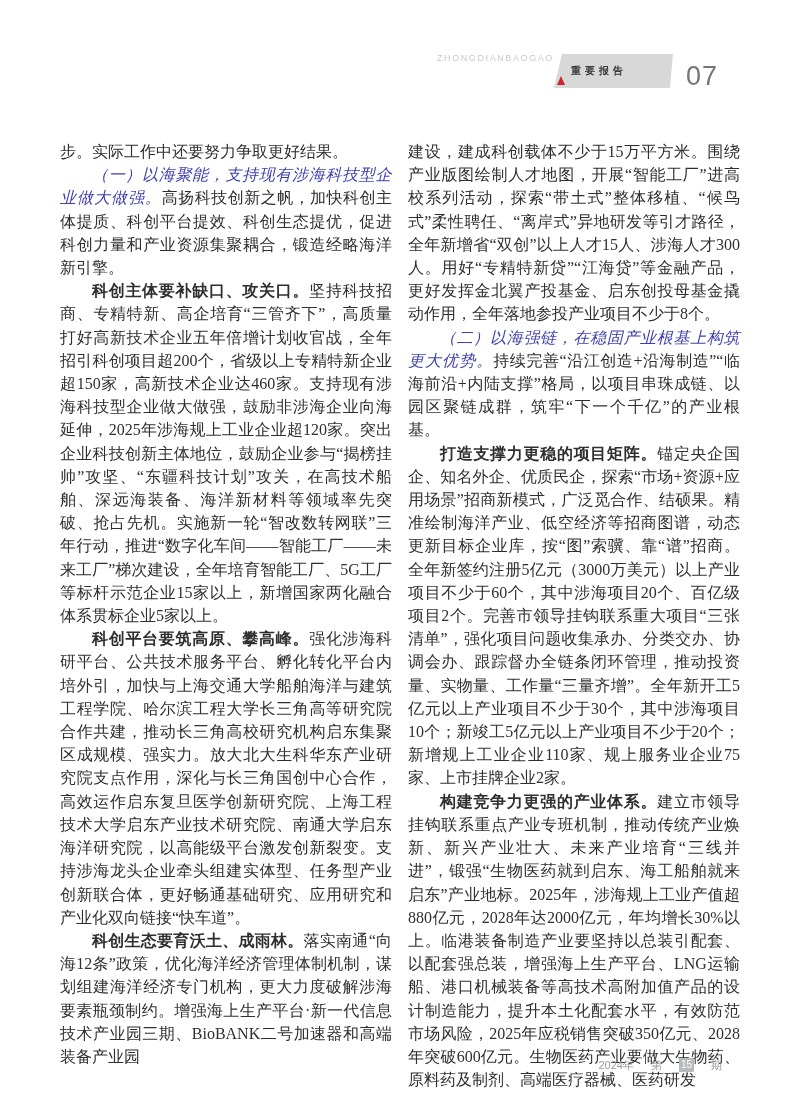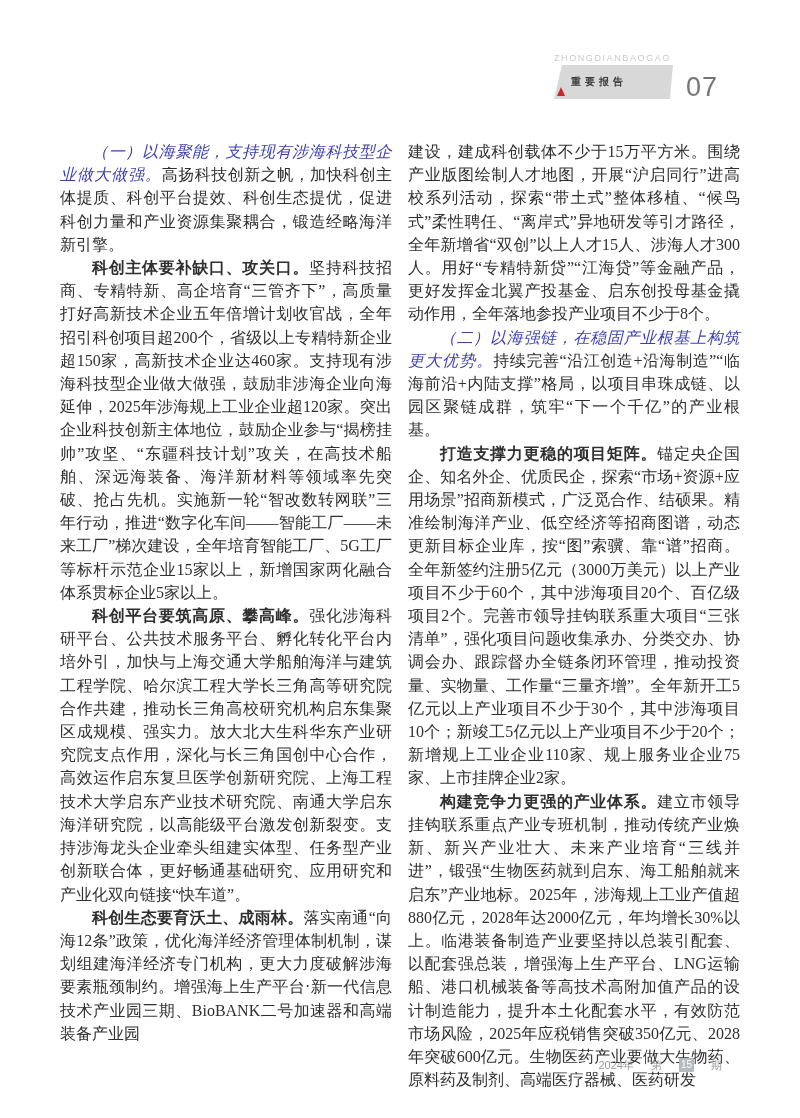--- a/index.html
+++ b/index.html
@@ -2,21 +2,21 @@
 <html><head>
 <meta charset="utf-8">
 <style>
   html,body{margin:0;padding:0;}
   .page{
     width:800px;height:1118px;position:relative;background:#ffffff;
     font-family:"Liberation Serif","DejaVu Serif",serif;overflow:hidden;
   }
   
   .header{position:absolute;top:54px;right:82px;display:flex;align-items:flex-end;gap:13px;}
-  .header-left{display:flex;flex-direction:column;align-items:flex-start;}
+  .header-left{display:flex;flex-direction:row;align-items:flex-start;}
   .watermark{
     font-family:"Liberation Sans","DejaVu Sans",sans-serif;
     font-size:9px;color:#c9c9c9;letter-spacing:1.6px;margin-bottom:2px;line-height:1;
   }
   .banner{
     position:relative;background:#d8d8d8;height:34px;min-width:92px;
     display:flex;align-items:center;padding:0 10px 0 17px;
     clip-path:polygon(8px 0,100% 0,calc(100% - 3px) 100%,0 100%);
   }
   .red-tri{
@@ -60,27 +60,28 @@
       <div class="banner">
         <span class="red-tri"></span>
         <span class="banner-label">重要报告</span>
       </div>
     </div>
     <div class="page-number">07</div>
   </div>
 
   <div class="content">
     <div class="col">
+      <p class="para no-indent"><span>步。实际工作中还要努力争取更好结果。</span></p>
       <p class="para"><span class="lead-blue">（一）以海聚能，支持现有涉海科技型企业做大做强。</span><span>高扬科技创新之帆，加快科创主体提质、科创平台提效、科创生态提优，促进科创力量和产业资源集聚耦合，锻造经略海洋新引擎。</span></p>
       <p class="para"><span class="lead-bold">科创主体要补缺口、攻关口。</span><span>坚持科技招商、专精特新、高企培育“三管齐下”，高质量打好高新技术企业五年倍增计划收官战，全年招引科创项目超200个，省级以上专精特新企业超150家，高新技术企业达460家。支持现有涉海科技型企业做大做强，鼓励非涉海企业向海延伸，2025年涉海规上工业企业超120家。突出企业科技创新主体地位，鼓励企业参与“揭榜挂帅”攻坚、“东疆科技计划”攻关，在高技术船舶、深远海装备、海洋新材料等领域率先突破、抢占先机。实施新一轮“智改数转网联”三年行动，推进“数字化车间——智能工厂——未来工厂”梯次建设，全年培育智能工厂、5G工厂等标杆示范企业15家以上，新增国家两化融合体系贯标企业5家以上。</span></p>
       <p class="para"><span class="lead-bold">科创平台要筑高原、攀高峰。</span><span>强化涉海科研平台、公共技术服务平台、孵化转化平台内培外引，加快与上海交通大学船舶海洋与建筑工程学院、哈尔滨工程大学长三角高等研究院合作共建，推动长三角高校研究机构启东集聚区成规模、强实力。放大北大生科华东产业研究院支点作用，深化与长三角国创中心合作，高效运作启东复旦医学创新研究院、上海工程技术大学启东产业技术研究院、南通大学启东海洋研究院，以高能级平台激发创新裂变。支持涉海龙头企业牵头组建实体型、任务型产业创新联合体，更好畅通基础研究、应用研究和产业化双向链接“快车道”。</span></p>
       <p class="para"><span class="lead-bold">科创生态要育沃土、成雨林。</span><span>落实南通“向海12条”政策，优化海洋经济管理体制机制，谋划组建海洋经济专门机构，更大力度破解涉海要素瓶颈制约。增强海上生产平台·新一代信息技术产业园三期、BioBANK二号加速器和高端装备产业园</span></p>
     </div>
     <div class="col">
-      <p class="para no-indent"><span>建设，建成科创载体不少于15万平方米。围绕产业版图绘制人才地图，开展“沪启同行”进高校系列活动，探索“带土式”整体移植、“候鸟式”柔性聘任、“离岸式”异地研发等引才路径，全年新增省“双创”以上人才15人、涉海人才300人。用好“专精特新贷”“江海贷”等金融产品，更好发挥金北翼产投基金、启东创投母基金撬动作用，全年落地参投产业项目不少于8个。</span></p>
+      <p class="para no-indent"><span>建设，建成科创载体不少于15万平方米。围绕产业版图绘制人才地图，开展“智能工厂”进高校系列活动，探索“带土式”整体移植、“候鸟式”柔性聘任、“离岸式”异地研发等引才路径，全年新增省“双创”以上人才15人、涉海人才300人。用好“专精特新贷”“江海贷”等金融产品，更好发挥金北翼产投基金、启东创投母基金撬动作用，全年落地参投产业项目不少于8个。</span></p>
       <p class="para"><span class="lead-blue">（二）以海强链，在稳固产业根基上构筑更大优势。</span><span>持续完善“沿江创造+沿海制造”“临海前沿+内陆支撑”格局，以项目串珠成链、以园区聚链成群，筑牢“下一个千亿”的产业根基。</span></p>
       <p class="para"><span class="lead-bold">打造支撑力更稳的项目矩阵。</span><span>锚定央企国企、知名外企、优质民企，探索“市场+资源+应用场景”招商新模式，广泛觅合作、结硕果。精准绘制海洋产业、低空经济等招商图谱，动态更新目标企业库，按“图”索骥、靠“谱”招商。全年新签约注册5亿元（3000万美元）以上产业项目不少于60个，其中涉海项目20个、百亿级项目2个。完善市领导挂钩联系重大项目“三张清单”，强化项目问题收集承办、分类交办、协调会办、跟踪督办全链条闭环管理，推动投资量、实物量、工作量“三量齐增”。全年新开工5亿元以上产业项目不少于30个，其中涉海项目10个；新竣工5亿元以上产业项目不少于20个；新增规上工业企业110家、规上服务业企业75家、上市挂牌企业2家。</span></p>
       <p class="para"><span class="lead-bold">构建竞争力更强的产业体系。</span><span>建立市领导挂钩联系重点产业专班机制，推动传统产业焕新、新兴产业壮大、未来产业培育“三线并进”，锻强“生物医药就到启东、海工船舶就来启东”产业地标。2025年，涉海规上工业产值超880亿元，2028年达2000亿元，年均增长30%以上。临港装备制造产业要坚持以总装引配套、以配套强总装，增强海上生产平台、LNG运输船、港口机械装备等高技术高附加值产品的设计制造能力，提升本土化配套水平，有效防范市场风险，2025年应税销售突破350亿元、2028年突破600亿元。生物医药产业要做大生物药、原料药及制剂、高端医疗器械、医药研发</span></p>
     </div>
   </div>
 
   <div class="footer">
     <span>2024年</span>
     <span>第</span>
     <span class="issue-box">15</span>

